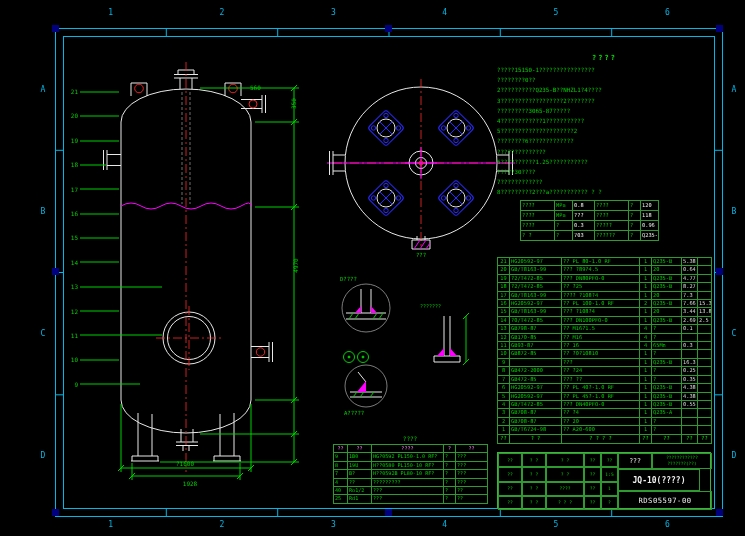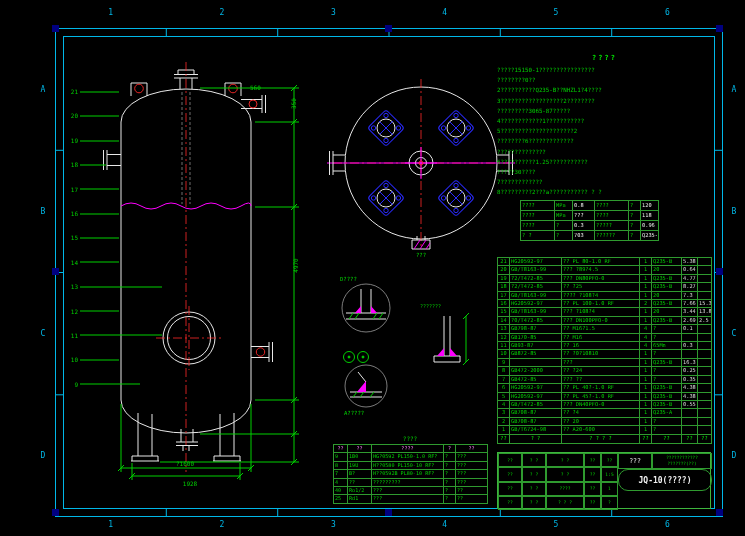--- a/index.html
+++ b/index.html
@@ -58,21 +58,21 @@
   
   .dlabel{position:absolute;color:var(--annotation);font-size:5.6px;white-space:nowrap;}
   
   .tblock{position:absolute;left:497px;top:452px;width:214px;height:57px;border:1px solid #3db53d;}
   .tb-cell{position:absolute;border:1px solid #2f9a2f;color:var(--annotation);font-size:4.8px;display:flex;align-items:center;justify-content:center;overflow:hidden;}
   .sig-grid{position:absolute;left:0;top:0;width:86px;height:57px;display:grid;grid-template-columns:24px 24px 38px;grid-template-rows:repeat(4,1fr);}
   .info-grid{position:absolute;left:86px;top:0;width:34px;height:57px;display:grid;grid-template-columns:17px 17px;grid-template-rows:repeat(4,1fr);}
   .gcell{border:0.5px solid #2f9a2f;color:var(--annotation);font-size:4.6px;display:flex;align-items:center;justify-content:center;overflow:hidden;white-space:nowrap;}
   .tb-proj{left:120px;top:0;width:34px;height:16px;color:var(--white_text);font-size:6.5px;}
   .tb-company{left:154px;top:0;width:60px;height:16px;flex-direction:column;font-size:4.4px;line-height:5.6px;}
-  .tb-title{left:120px;top:16px;width:94px;height:22px;color:var(--white_text);font-size:8px;font-weight:bold;border-radius:10px;}
+  .tb-title{left:120px;top:16px;width:82px;height:22px;color:var(--white_text);font-size:8px;font-weight:bold;}
   .tb-no{left:120px;top:38px;width:94px;height:19px;color:var(--white_text);font-size:7.2px;letter-spacing:.5px;}
 </style>
 </head>
 <body>
 
 <div class="canvas">
 
   <svg width="745" height="536">
 
     <g class="s-cyan">
@@ -630,15 +630,16 @@
         <div class="gcell">1</div>
         <div class="gcell">??</div>
         <div class="gcell">?</div>
       </div>
     <div class="tb-cell tb-proj">???</div>
     <div class="tb-cell tb-company">
       <div>????????????</div>
       <div>???????(??)</div>
     </div>
     <div class="tb-cell tb-title">JQ-10(????)</div>
+    <div class="tb-cell tb-no">RDS05597-00</div>
   </div>
 
 </div>
 
 </body></html>

